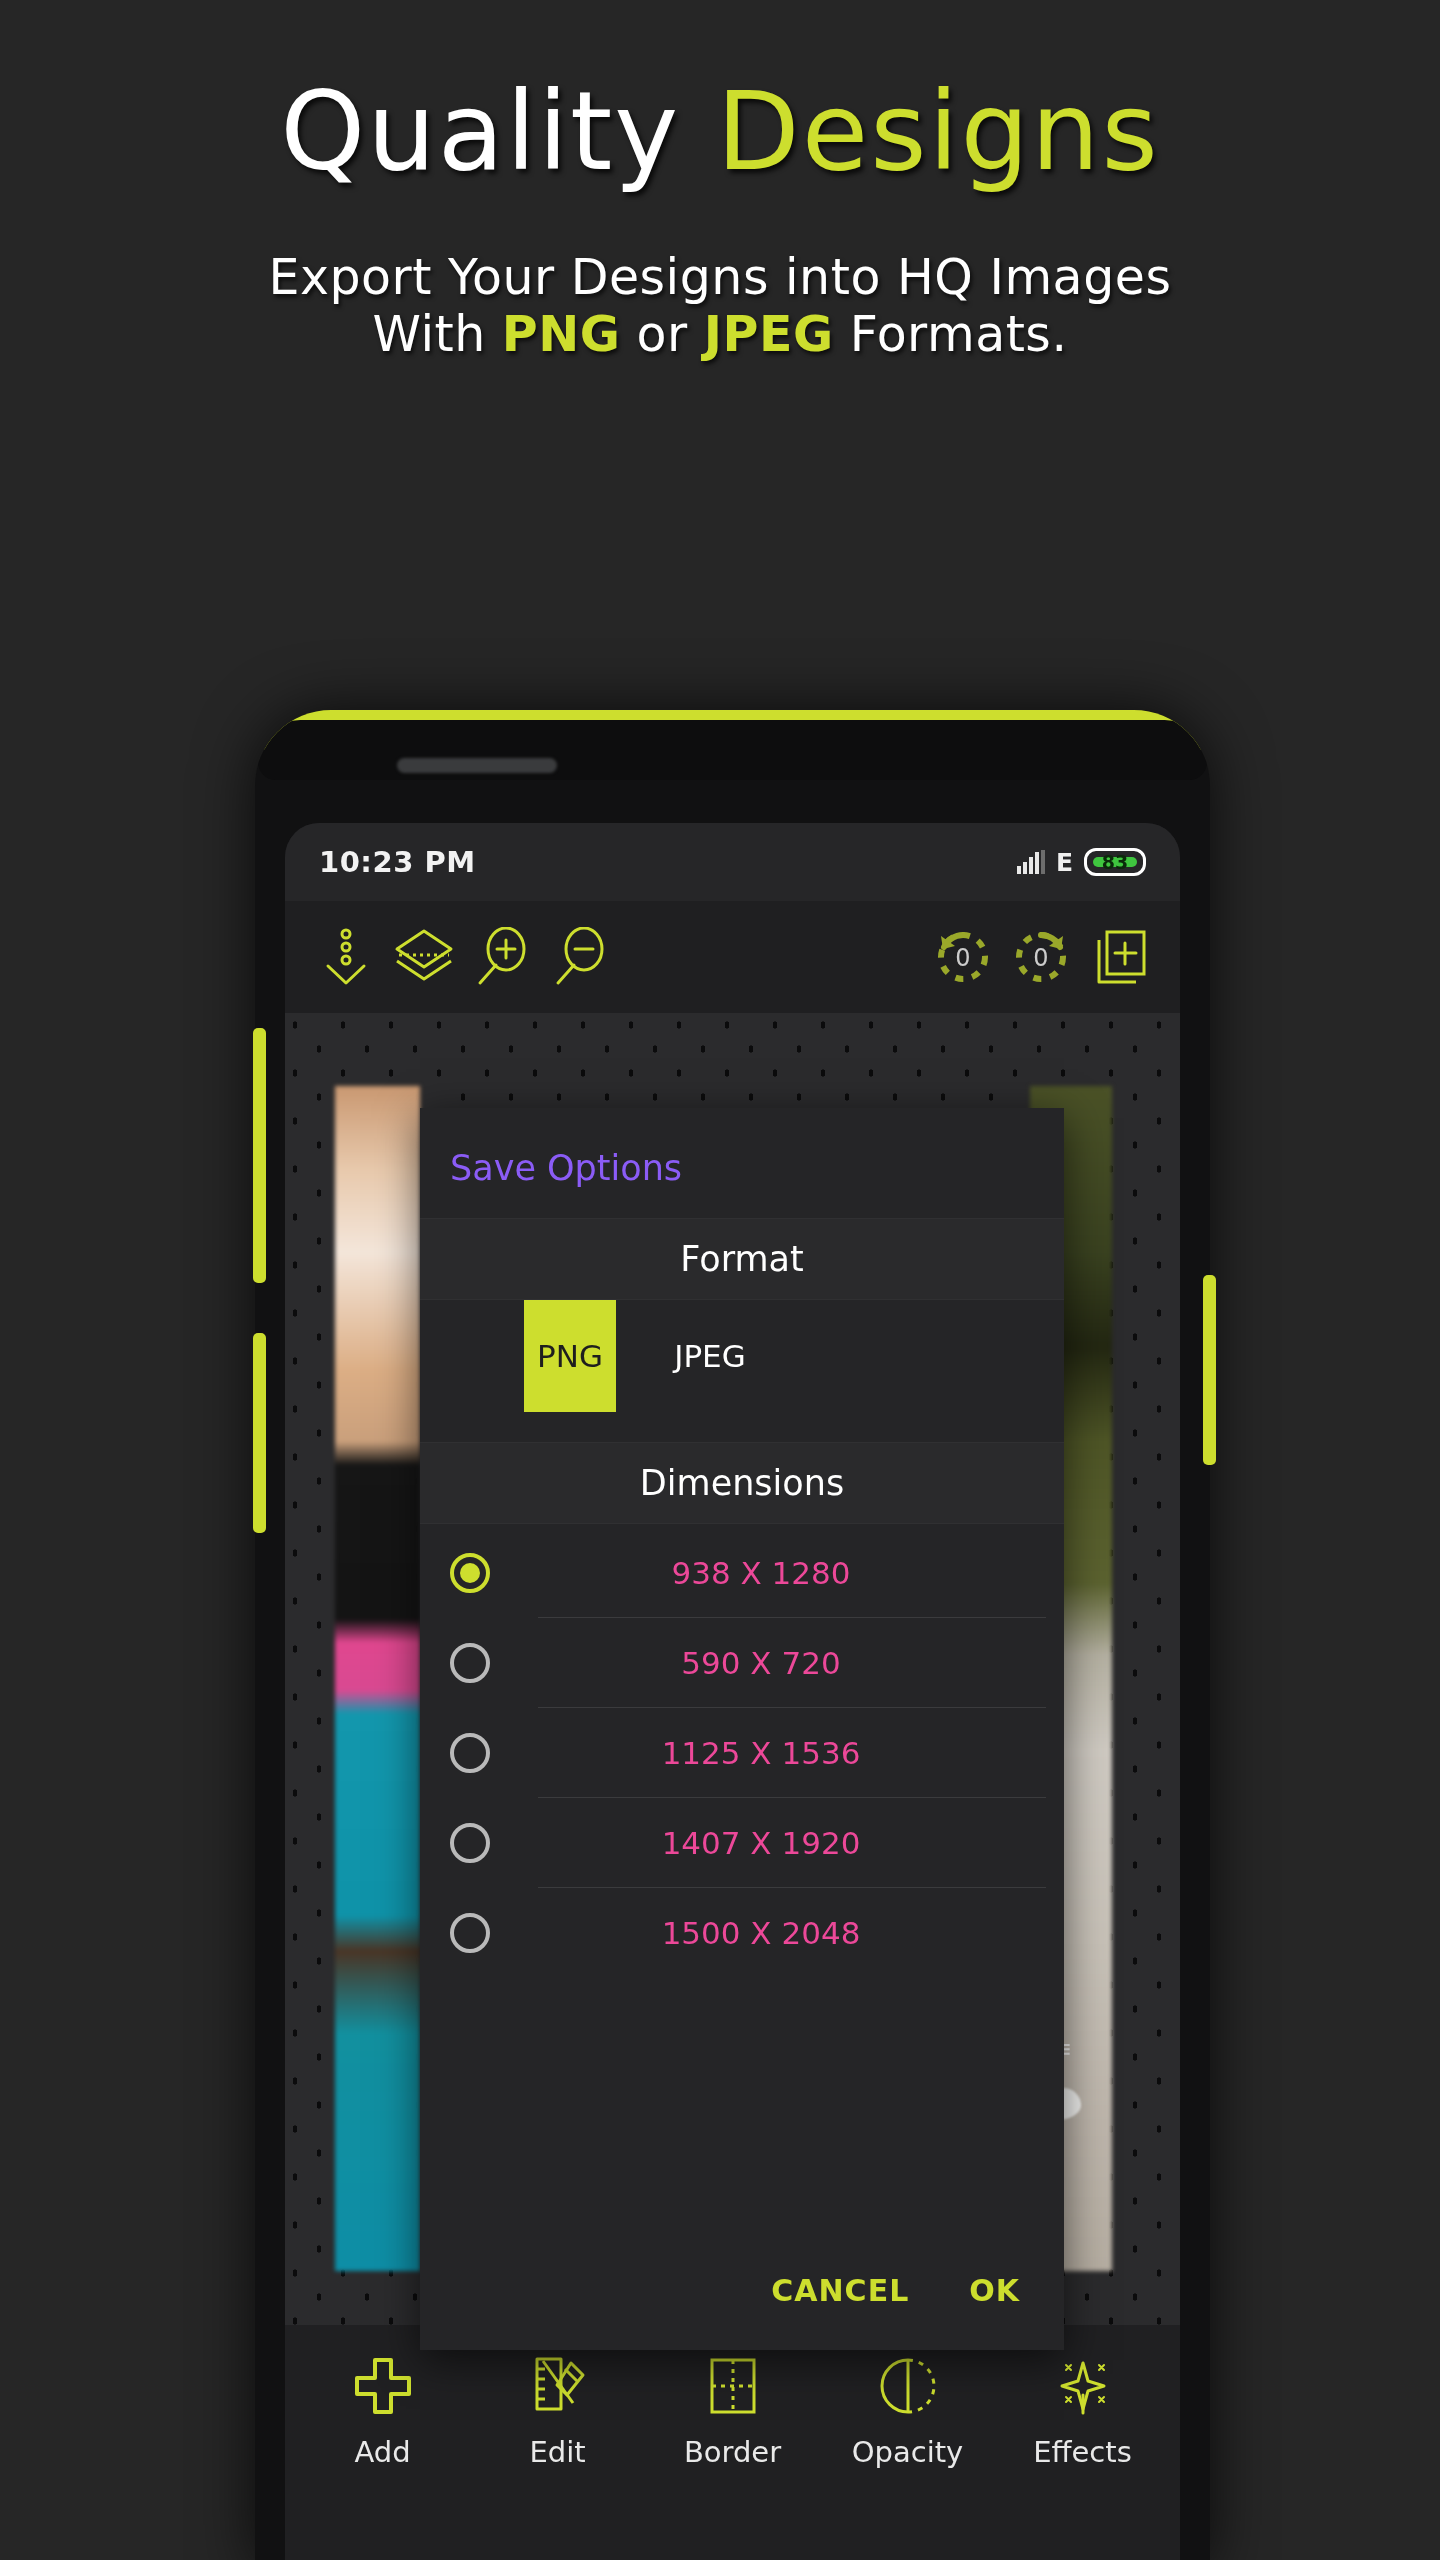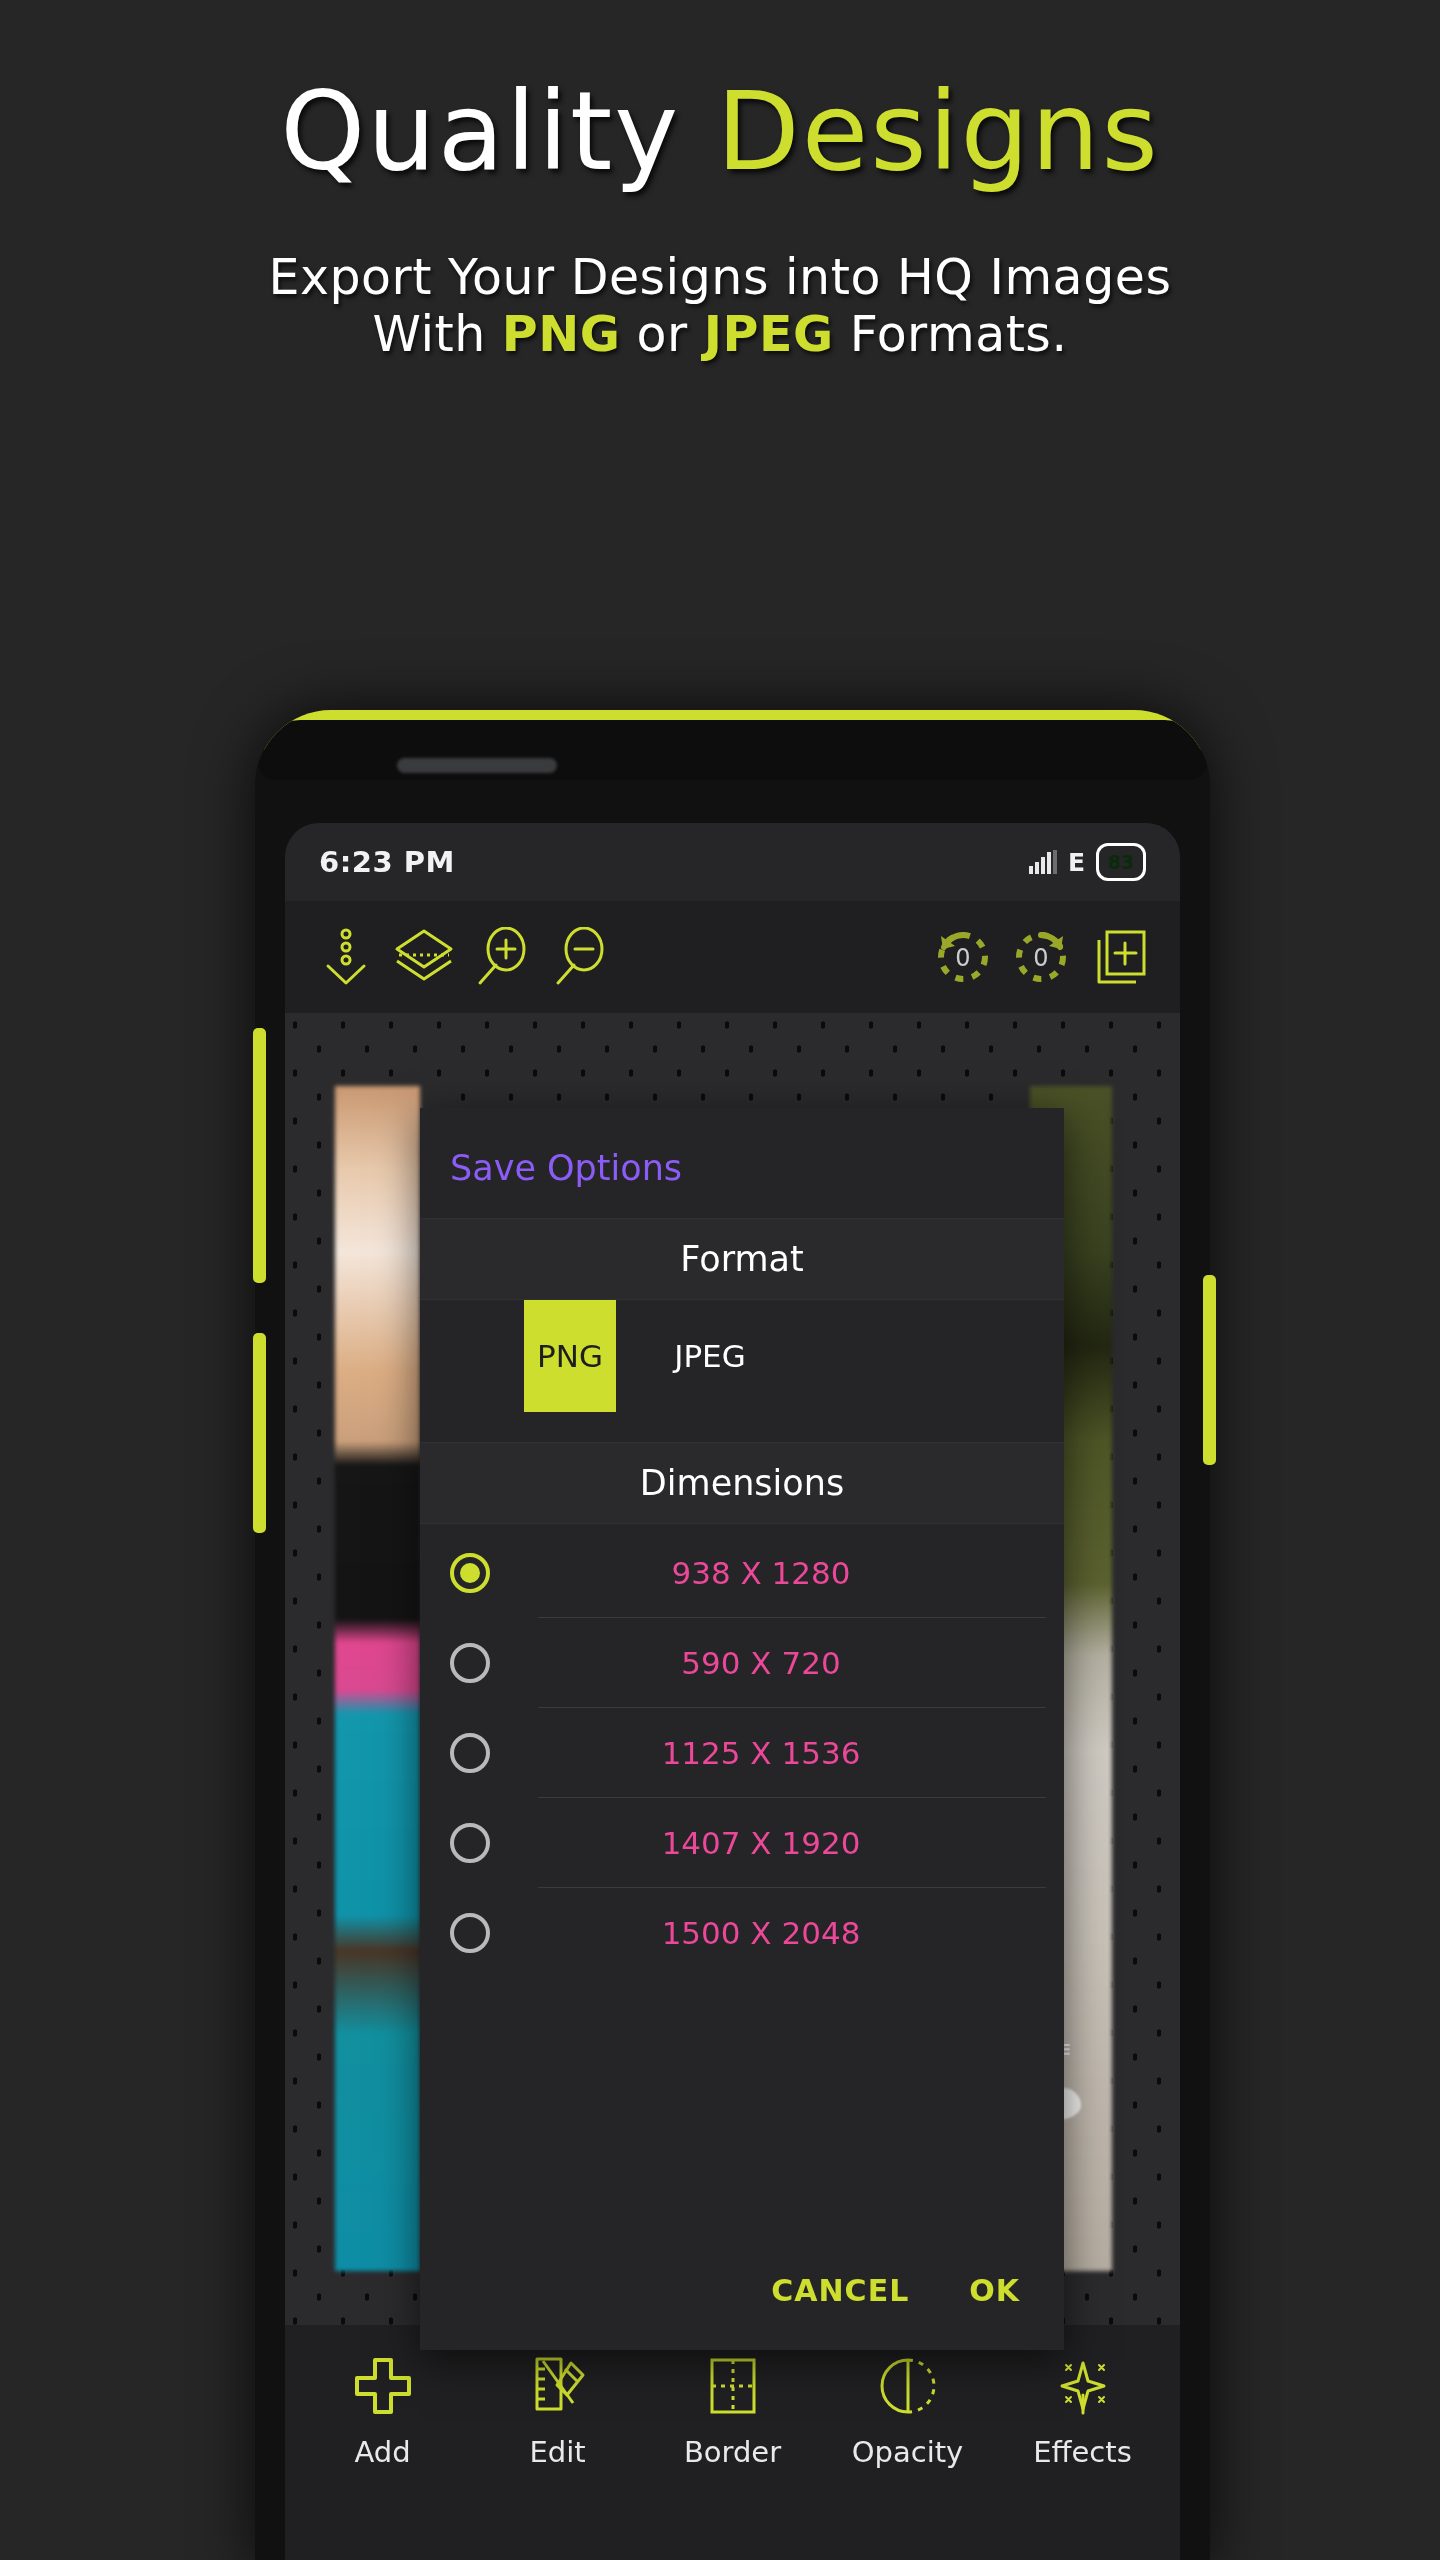--- a/index.html
+++ b/index.html
@@ -101,22 +101,22 @@
   .signal{display:flex;align-items:flex-end;gap:2px;height:24px;}
   .signal i{display:block;width:4px;background:#e8e8e8;}
   .signal i:nth-child(1){height:8px;}
   .signal i:nth-child(2){height:12px;}
   .signal i:nth-child(3){height:17px;}
   .signal i:nth-child(4){height:22px;}
   .signal i:nth-child(5){height:24px;background:#6d6d6d;}
   .net-type{color:#f0f0f0;font-size:25px;font-weight:bold;font-family:"DejaVu Sans", sans-serif;}
   .battery{
     border:3px solid #ffffff;border-radius:12px;
-    width:50px;height:28px;display:flex;align-items:center;
-    padding:16px;box-sizing:border-box;justify-content:center;
+    width:62px;height:28px;display:flex;align-items:center;
+    padding:6px;box-sizing:border-box;justify-content:center;
   }
   .battery-fill{
     background:#3fc63f;border-radius:8px;
     width:100%;height:100%;
     color:#0a2a0a;font-size:19px;font-weight:bold;
     display:flex;align-items:center;justify-content:center;
     font-family:"DejaVu Sans", sans-serif;
   }
 
   
@@ -291,21 +291,21 @@
   </div>
 </div>
 <div class="earpiece"></div>
 <div class="side-key key-left-1"></div>
 <div class="side-key key-left-2"></div>
 <div class="side-key key-right-1"></div>
 
 <div class="screen">
 
   <div class="statusbar">
-    <div class="clock">6:23 PM</div>
+    <div class="clock">10:23 PM</div>
     <div class="status-right">
       <span class="signal">
           <i></i>
           <i></i>
           <i></i>
           <i></i>
           <i></i>
         </span>
       <span class="net-type">E</span>
       <span class="battery">

